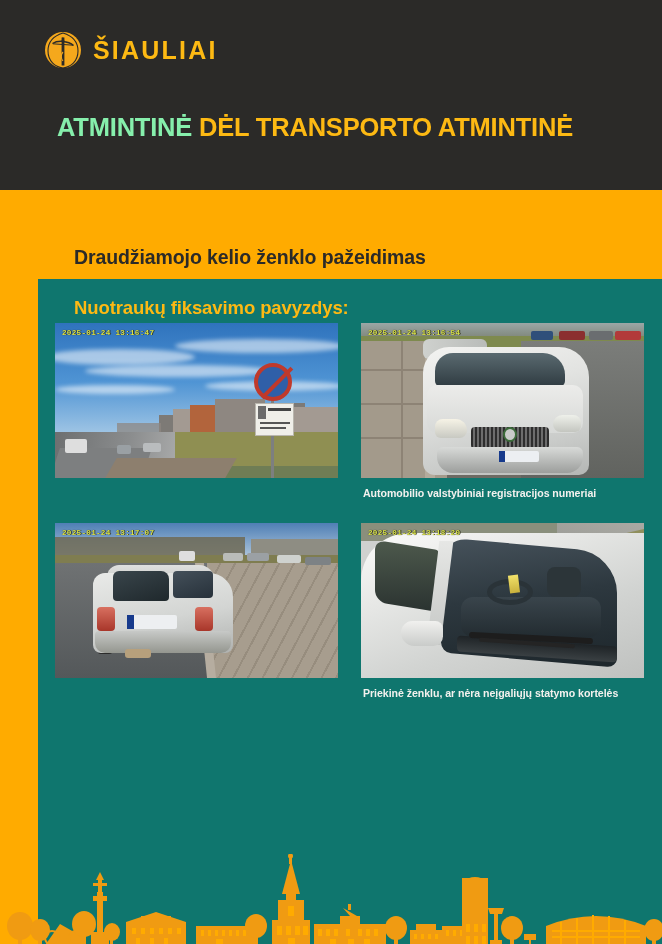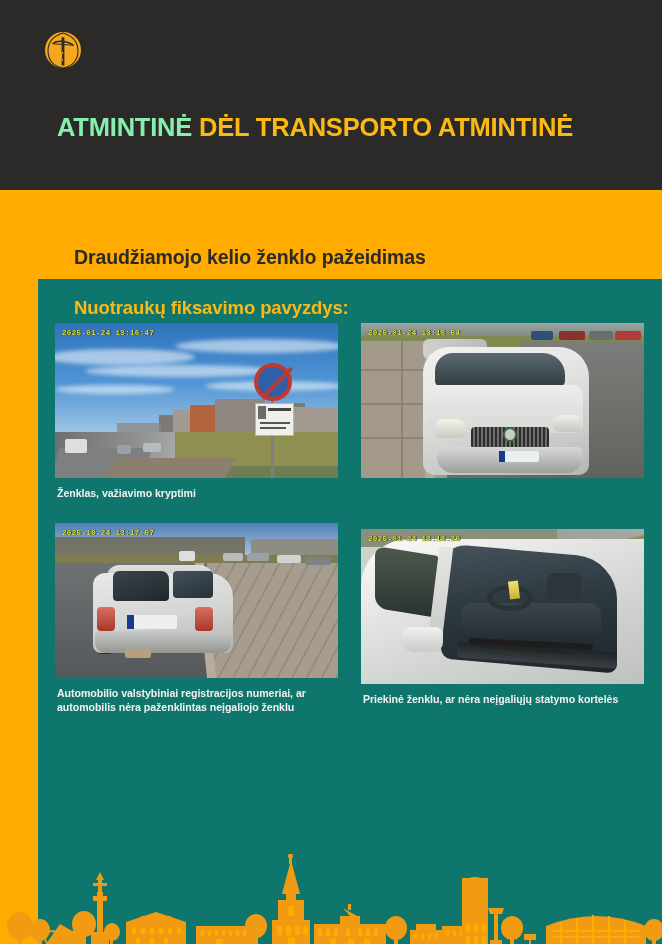--- a/index.html
+++ b/index.html
@@ -171,21 +171,21 @@
     background:linear-gradient(#d87060,#a8362a); border-radius:4px; }
   .p3-lampR { position:absolute; left:140px; top:84px; width:18px; height:24px;
     background:linear-gradient(#d87060,#a8362a); border-radius:4px; }
   .p3-bump { position:absolute; left:40px; top:108px; width:136px; height:22px;
     background:linear-gradient(#c7c9c7,#94968f); border-radius:4px 4px 10px 10px; }
   .p3-tow { position:absolute; left:70px; top:126px; width:26px; height:9px; background:#b7a07c; border-radius:3px; }
   .p3-wheel { position:absolute; width:16px; height:13px; background:#2b2b2b; border-radius:4px; }
   .p3-minicar { position:absolute; height:8px; border-radius:2px; background:#b9bcb9; }
 
   
-  .p4 { background:#cfd1cf;margin-top:6px; }
+  .p4 { background:#cfd1cf; }
   .p4-sky { position:absolute; left:0; top:0; width:100%; height:18px; background:#8a8f7c; }
   .p4-road { position:absolute; left:196px; top:0; width:87px; height:155px;
     background:linear-gradient(200deg,#a9a9a3,#7d7f7a); }
   .p4-grassb { position:absolute; left:196px; top:16px; width:87px; height:18px; background:#8f8f5c; transform:skewY(-13deg); }
   .p4-pave { position:absolute; left:0; top:112px; width:52px; height:43px; background:#a4988a; }
   .p4-hood {
     position:absolute; left:0; top:10px; width:283px; height:145px;
     background:linear-gradient(160deg,#fbfbfa 0%, #e7e8e6 30%, #d2d4d2 62%, #bfc1bf 100%);
     border-radius:48px 0 0 0;
   }
@@ -234,20 +234,21 @@
         <svg viewBox="0 0 38 40" width="38" height="40">
           <circle cx="19" cy="20" r="18" fill="#F5A81C"></circle>
           <path d="M19 3 C9 6 4 12 4 21 C4 31 11 37 19 38 C27 37 34 31 34 21 C34 12 29 6 19 3 Z" fill="none" stroke="#2B2A28" stroke-width="1.1"></path>
           <path d="M17.6 7.5 L17.6 35.5 L20.4 35.5 L20.4 7.5 Z" fill="#2B2A28"></path>
           <path d="M8.5 13.5 C13 10.5 24 10.2 29.5 15.5" fill="none" stroke="#2B2A28" stroke-width="1.5"></path>
           <path d="M8.8 13.8 L29.2 15.2" fill="none" stroke="#2B2A28" stroke-width="1"></path>
           <path d="M18.9 6.8 L20.6 11.4 L17.3 11.4 Z" fill="#2B2A28"></path>
           <path d="M19 22 C17 24 16.5 28 19 31" fill="none" stroke="#F5A81C" stroke-width="1.1"></path>
         </svg>
       </div>
+      <div class="brand-name">ŠIAULIAI</div>
     </div>
 
     <div class="headline">
       <span class="hl-white">ATMINTINĖ</span><span> DĖL TRANSPORTO ATMINTINĖ</span><br>
     </div>
   </div>
 
   <div class="body-area"></div>
 
   <div class="section-title">Draudžiamojo kelio ženklo pažeidimas</div>
@@ -289,21 +290,20 @@
             <div class="p1-sign"></div>
             <div class="p1-plate">
               <div class="pl-l"></div>
                 <div class="pl-t"></div>
                 <div class="pl-t2"></div>
                 <div class="pl-t3"></div>
             </div>
 
             <div class="ts">2025-01-24 13:16:47</div>
           </div>
-          <div class="caption">Ženklas, važiavimo kryptimi</div>
         </div>
 
         <div class="cell right">
           <div class="photo p2">
             <div class="p2-sky"></div>
             <div class="p2-grass"></div>
             <div class="p2-bg" style="left:170px;width:22px;background:#2f4f7a;"></div>
             <div class="p2-bg" style="left:198px;width:26px;background:#8b2f2f;"></div>
             <div class="p2-bg" style="left:228px;width:24px;background:#6a6d70;"></div>
             <div class="p2-bg" style="left:254px;width:26px;background:#b23a3a;"></div>
@@ -320,20 +320,21 @@
             <div class="p2-wind"></div>
             <div class="p2-hood"></div>
             <div class="p2-lampL"></div>
             <div class="p2-lampR"></div>
             <div class="p2-grille"></div>
             <div class="p2-badge"></div>
             <div class="p2-bump"></div>
             <div class="p2-plate"></div>
             <div class="ts">2025-01-24 13:16:54</div>
           </div>
+          <div class="caption">Automobilio valstybiniai registracijos numeriai</div>
         </div>
       </div>
 
       <div class="row-gap"></div>
 
       <div class="grid-row">
 
         <div class="cell">
           <div class="photo p3">
             <div class="p3-sky"></div>
@@ -354,23 +355,22 @@
             <div class="p3-wheel" style="left:150px;top:116px;"></div>
             <div class="p3-roof"></div>
             <div class="p3-body"></div>
             <div class="p3-glass"></div>
             <div class="p3-glass2"></div>
             <div class="p3-lampL"></div>
             <div class="p3-lampR"></div>
             <div class="p3-plate"></div>
             <div class="p3-bump"></div>
             <div class="p3-tow"></div>
-            <div class="ts">2025-10-24 13:17:07</div>
+            <div class="ts">2025-01-24 13:17:07</div>
           </div>
-          <div class="caption">Automobilio valstybiniai registracijos numeriai, ar automobilis nėra paženklintas neįgaliojo ženklu</div>
         </div>
 
         <div class="cell right">
           <div class="photo p4">
             <div class="p4-sky"></div>
             <div class="p4-road"></div>
             <div class="p4-grassb"></div>
             <div class="p4-pave"></div>
             <div class="p4-hood"></div>
             <div class="p4-sidewin"></div>

